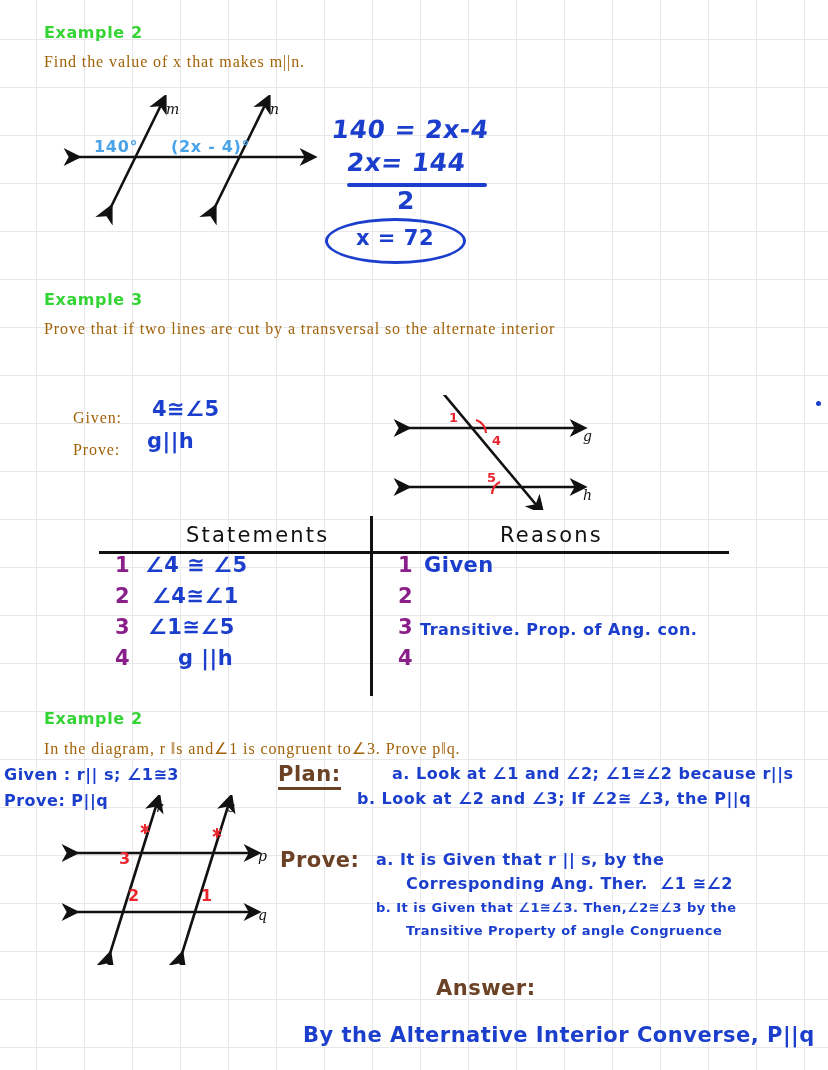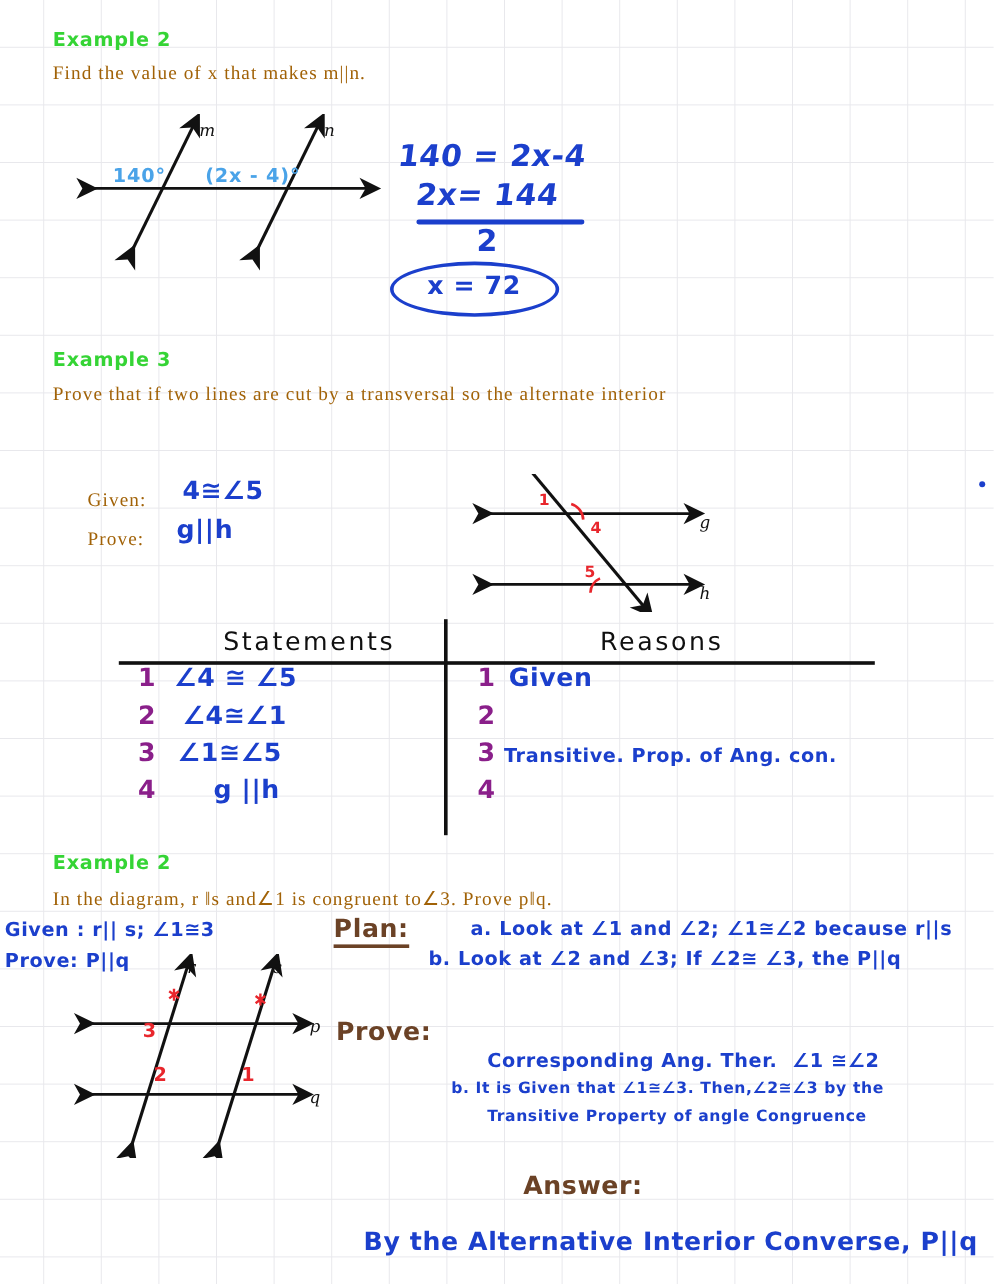--- a/index.html
+++ b/index.html
@@ -201,20 +201,21 @@
   <div class="abs lbl" style="left:258px;top:907px;">q</div>
   <div class="abs hw hw-red sm" style="left:119px;top:849px;">3</div>
   <div class="abs hw hw-red sm" style="left:128px;top:886px;">2</div>
   <div class="abs hw hw-red sm" style="left:201px;top:886px;">1</div>
 
   <div class="abs hw hw-brown med uline" style="left:278px;top:762px;">Plan:</div>
   <div class="abs hw sm" style="left:348px;top:764px;margin-left:44px;">a. Look at ∠1 and ∠2; ∠1≅∠2 because r||s</div>
   <div class="abs hw sm" style="left:357px;top:789px;">b. Look at ∠2 and ∠3; If ∠2≅ ∠3, the P||q</div>
 
   <div class="abs hw hw-brown med" style="left:280px;top:848px;">Prove:</div>
+  <div class="abs hw sm" style="left:376px;top:850px;">a. It is Given that r || s, by the</div>
   <div class="abs hw sm" style="left:406px;top:874px;">Corresponding Ang. Ther.  ∠1 ≅∠2</div>
   <div class="abs hw xsm" style="left:376px;top:900px;">b. It is Given that ∠1≅∠3. Then,∠2≅∠3 by the</div>
   <div class="abs hw xsm" style="left:406px;top:923px;">Transitive Property of angle Congruence</div>
 
   <div class="abs hw hw-brown med" style="left:436px;top:976px;">Answer:</div>
   <div class="abs hw med" style="left:303px;top:1023px;">By the Alternative Interior Converse, P||q</div>
 
   <div class="abs" style="left:816px;top:401px;width:5px;height:5px;background:#1b3fcc;border-radius:50%;"></div>
 
 </div>

